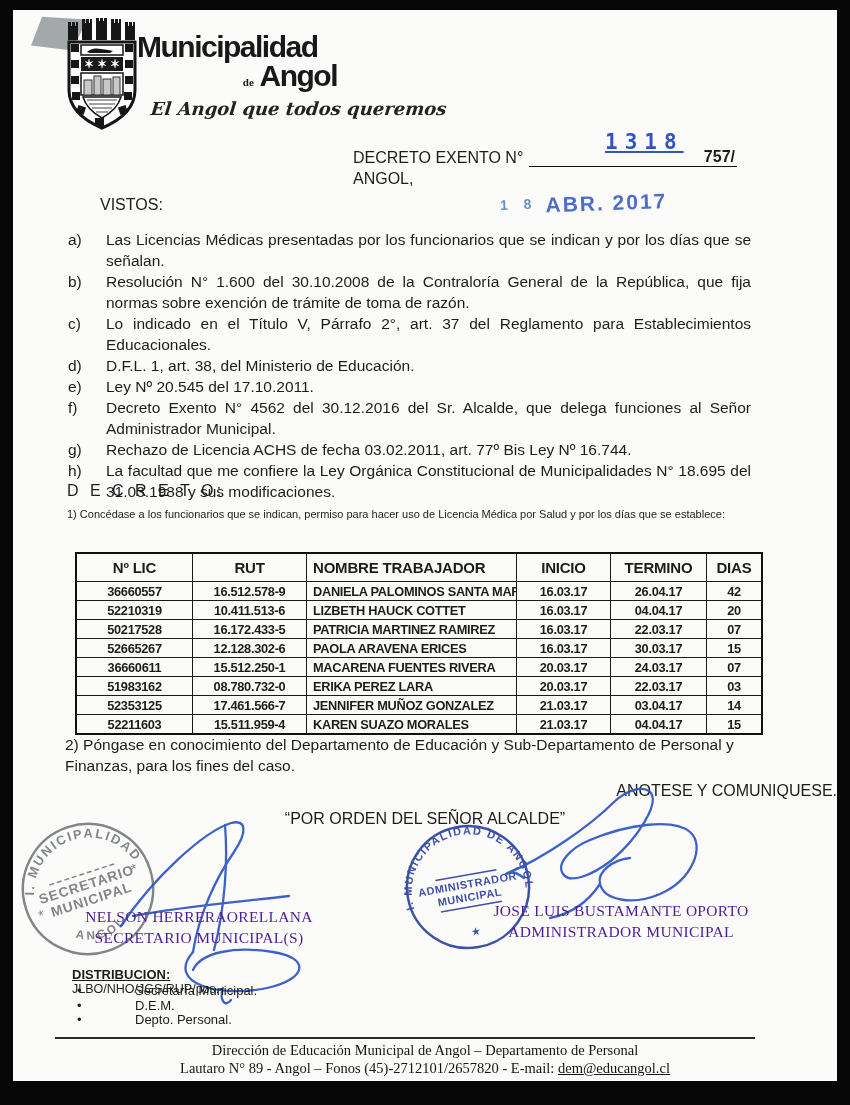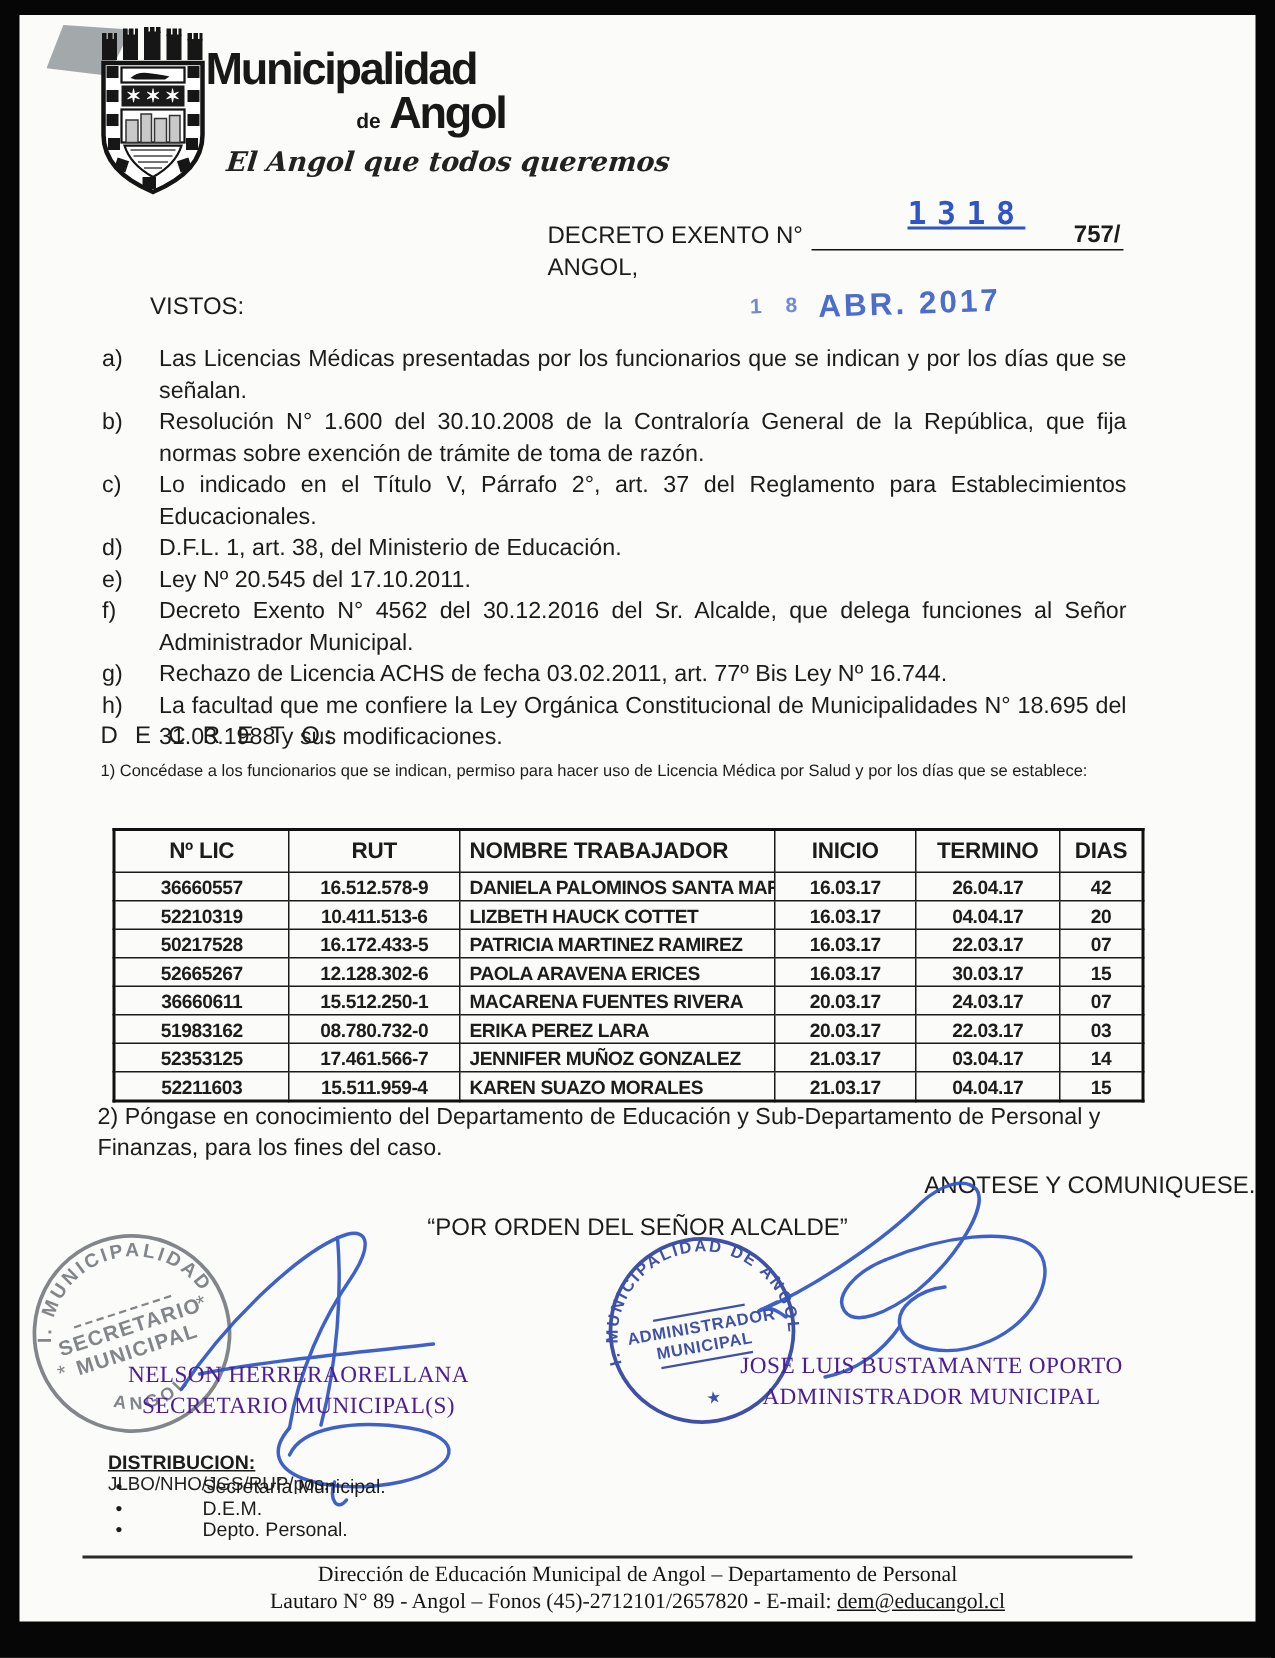--- a/index.html
+++ b/index.html
@@ -7,25 +7,25 @@
   #page{position:absolute;left:13px;top:10px;right:13px;bottom:24px;background:#fbfbf9;
         font-family:"Liberation Sans",sans-serif;color:#1c1c1c;}
   .abs{position:absolute;}
   
   #smudge{left:18px;top:6px;width:56px;height:36px;background:#a3a8ab;
           clip-path:polygon(20% 2%,100% 10%,74% 96%,0 82%);}
   #crest{left:52px;top:8px;}
   #brand{left:124px;top:22px;width:200px;}
   #brand .t1{font-size:30px;font-weight:bold;letter-spacing:-1.5px;line-height:30px;color:#181818;}
   #brand .t2{font-size:30px;font-weight:bold;letter-spacing:-1.5px;line-height:28px;text-align:right;color:#181818;}
-  #brand .t2 .de{font-size:14px;font-weight:bold;letter-spacing:0;}
+  #brand .t2 .de{font-size:11px;font-weight:bold;letter-spacing:0;font-family:Liberation Serif, serif;}
   #slogan{left:138px;top:88px;width:210px;font-family:"DejaVu Serif",serif;font-style:italic;
           font-weight:bold;font-size:18px;transform:skewX(-6deg);color:#222;white-space:nowrap;}
   
-  #decree-block{left:352px;top:138px;width:384px;font-size:16px;}
+  #decree-block{left:340px;top:138px;width:384px;font-size:16px;}
   #decree-line{display:flex;align-items:flex-end;}
   #decree-label{white-space:nowrap;}
   #decree-fill{flex:1;border-bottom:1.5px solid #111;text-align:right;font-weight:bold;
                padding-right:2px;margin-left:6px;}
   #decree-city{margin-top:3px;}
   #handnum{left:592px;top:120px;color:var(--ink-blue);font-family:"DejaVu Sans Mono",monospace;
            font-weight:bold;font-size:21px;letter-spacing:7px;text-decoration:underline;}
   #datestamp{left:487px;top:182px;color:var(--ink-blue);opacity:.85;transform:rotate(-2deg);
              white-space:nowrap;font-weight:bold;}
   #datestamp .dd{font-size:14px;letter-spacing:6px;vertical-align:4px;margin-right:8px;opacity:.8;}

